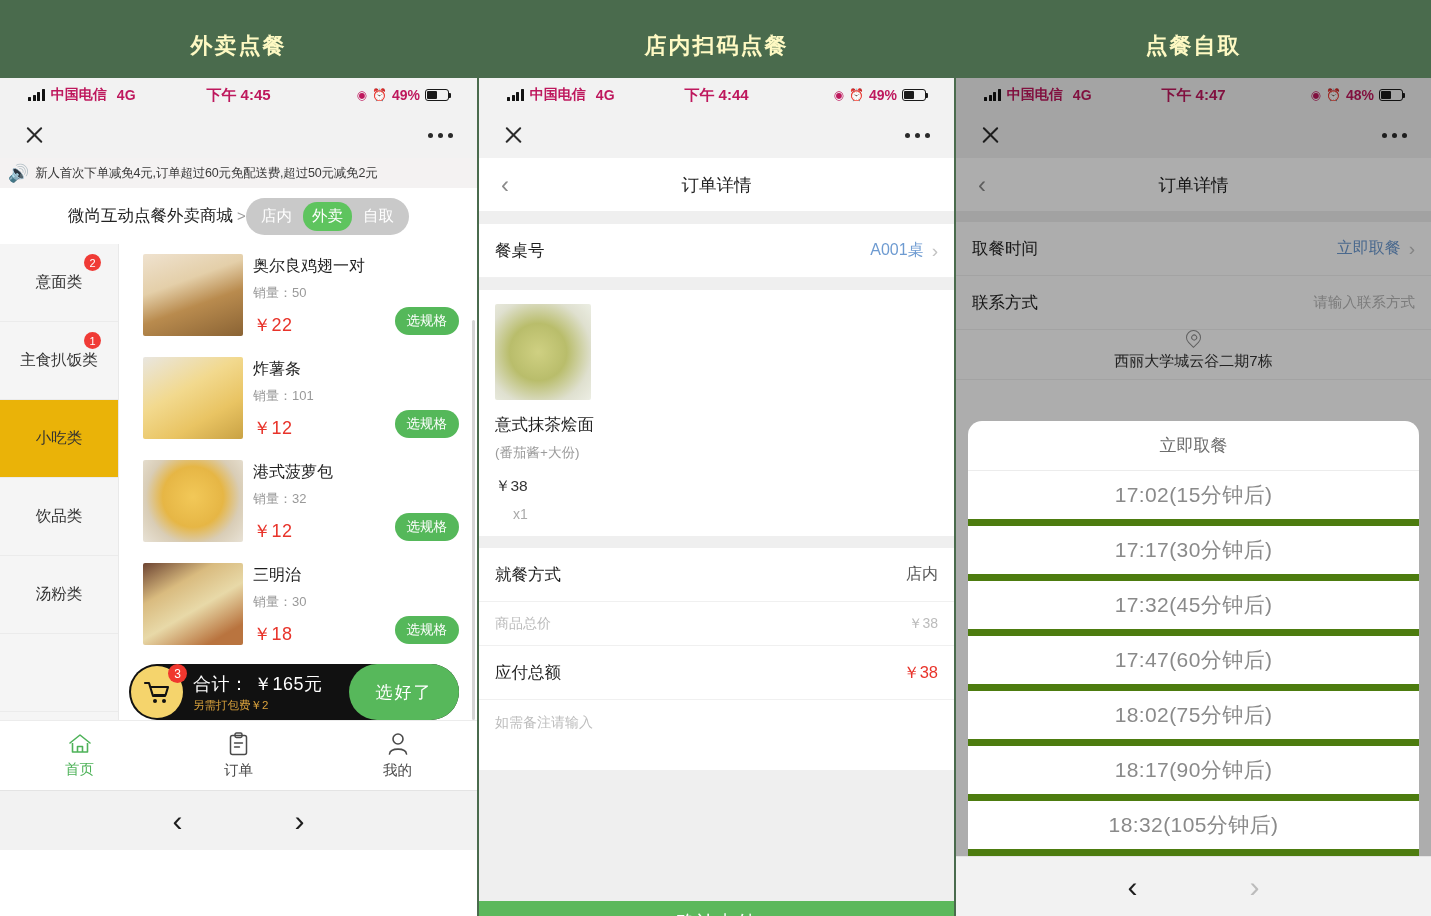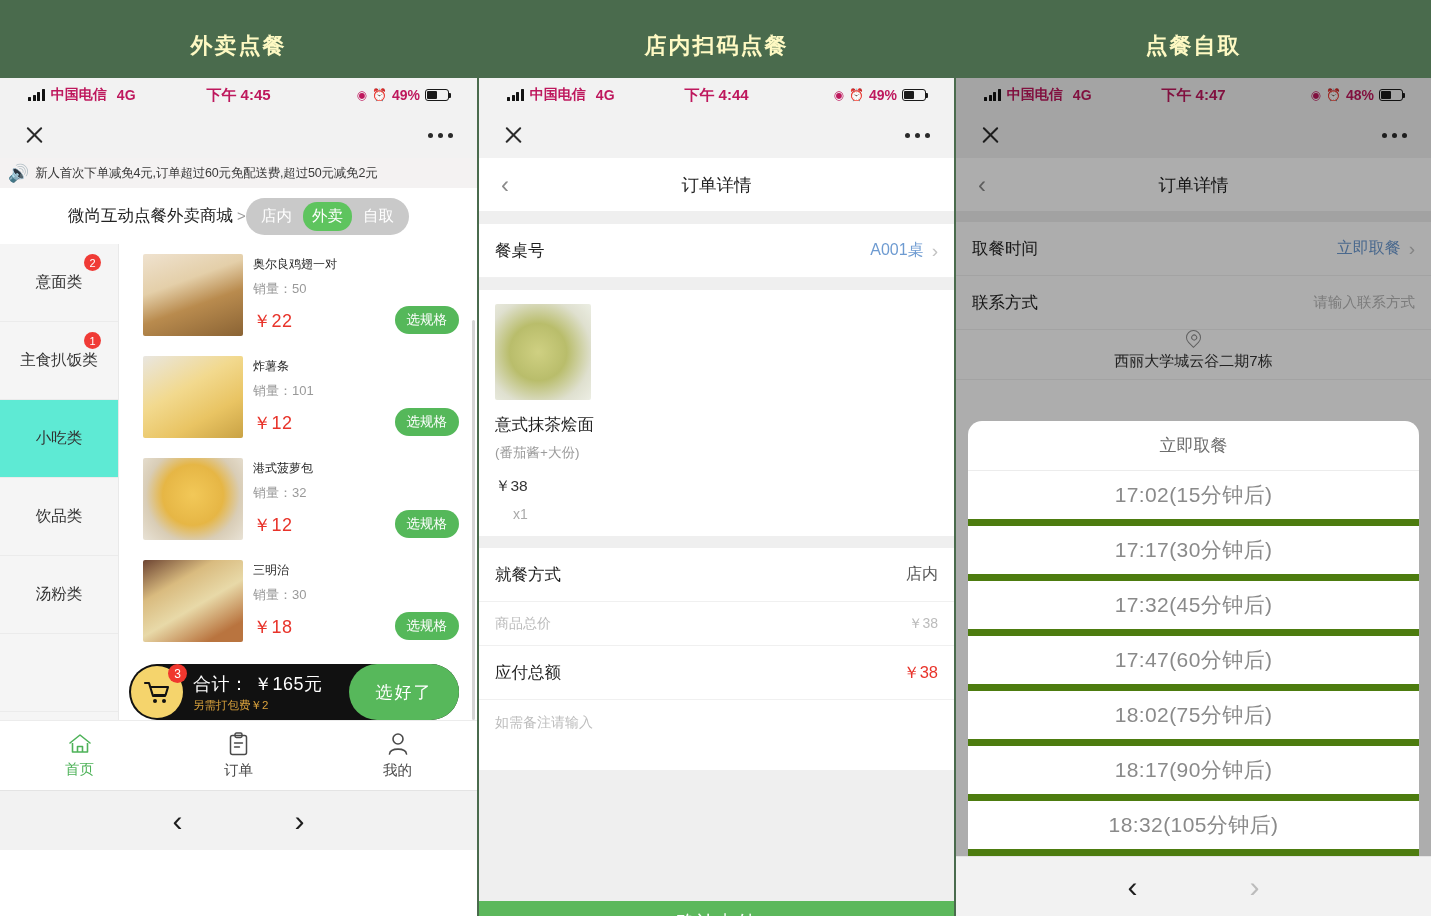--- a/index.html
+++ b/index.html
@@ -92,33 +92,33 @@
   .seg { font-size: 15.5px; color: #fff; padding: 4px 9px; border-radius: 14px; }
   .seg.active { background: #5ec45e; color: #fff; }
 
   .body1 { display: flex; height: 476px; }
   .cats { width: 119px; background: #f5f5f5; border-right: 1px solid #e9e9e9; }
   .cat {
     height: 78px; display: flex; align-items: center; justify-content: center;
     font-size: 15.5px; color: #323232; position: relative;
     border-bottom: 1px solid #ebebeb; background: #f5f5f5;
   }
-  .cat.active { background: #5eead4; justify-content: center; }
+  .cat.active { background: #eab308; justify-content: center; }
   .cat .badge {
     position: absolute; top: 10px; right: 17px; min-width: 17px; height: 17px;
     border-radius: 9px; background: #f03b36; color: #fff; font-size: 11px;
     display: flex; align-items: center; justify-content: center; padding: 0 4px;
   }
   .cat.blank { background: #f5f5f5; height: 78px; }
 
   .dishes { flex: 1; background: #fff; position: relative; overflow: hidden; }
   .dish { display: flex; padding: 10px 12px 10px 24px; gap: 10px; position: relative; }
   .dish-img { width: 100px; height: 82px; border-radius: 2px; flex: 0 0 auto; background-size: cover; }
   .dish-info { flex: 1; position: relative; }
-  .dish-name { font-size: 12px; color: #1f1f1f; margin-top: 2px; }
+  .dish-name { font-size: 16px; color: #1f1f1f; margin-top: 2px; }
   .dish-sold { font-size: 13px; color: #999; margin-top: 7px; }
   .dish-price { font-size: 18px; color: #e8332a; margin-top: 11px; letter-spacing: .5px; }
   .spec-btn {
     position: absolute; right: 6px; bottom: 2px; background: #55b85a; color: #fff;
     font-size: 13.5px; border-radius: 15px; padding: 5px 12px; border: none;
   }
   .scroll-thumb {
     position: absolute; right: 2px; top: 76px; width: 3px; height: 400px;
     background: #d5d5d5; border-radius: 2px;
   }

